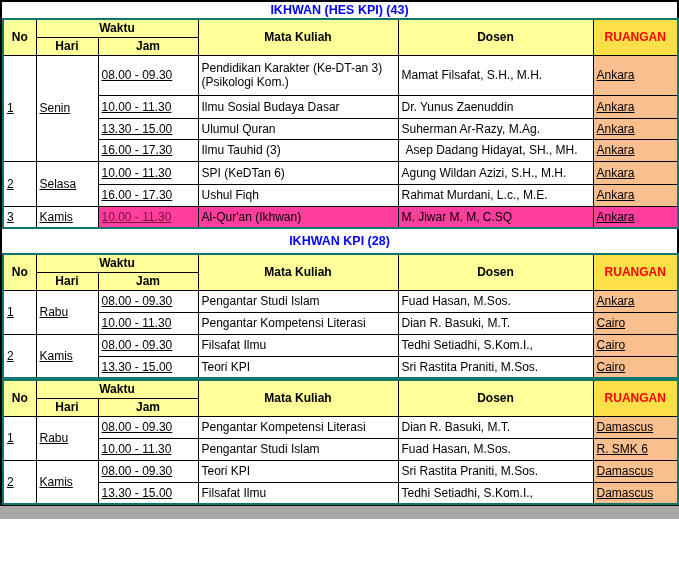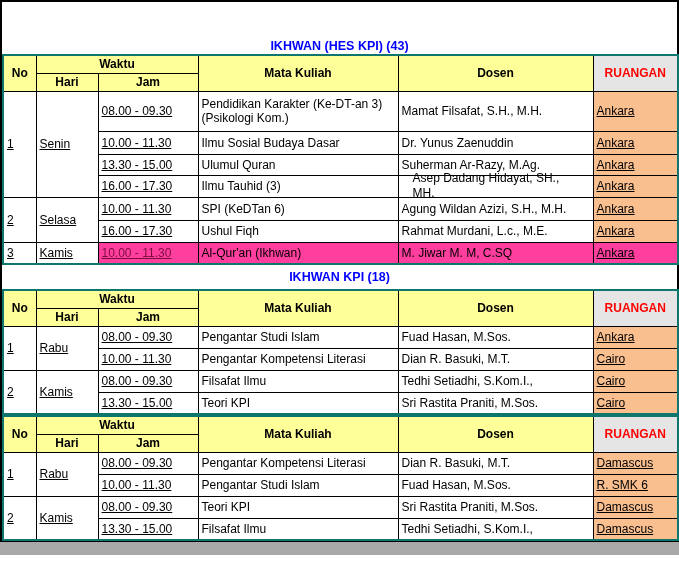--- a/index.html
+++ b/index.html
@@ -25,21 +25,21 @@
     line-height: 19px;
     text-decoration: underline;
     letter-spacing: 0.2px;
   }
   .gap {
     background: #fff;
     display: flex;
     align-items: center;
     justify-content: center;
   }
-  .gap-0 { height: 16px; margin-top: 36px; }
+  .gap-0 { height: 16px; }
   .gap-1 { height: 24px; }
   .gap-2 { height: 22px; }
   .sec-title {
     color: #0000FF;
     font-weight: bold;
     font-size: 12.5px;
   }
   table {
     width: 100%;
     border-collapse: collapse;
@@ -48,29 +48,29 @@
     font-size: 12px;
   }
   td { border: 1px solid #000; padding: 0 3px; vertical-align: middle; overflow: visible; }
   thead tr { height: 18px; }
   thead td {
     background: #FFFF99;
     font-weight: bold;
     text-align: center;
     padding: 0;
   }
-  thead td.hdr-ruangan { background: #e5e5e5; color: #FF0000; }
+  thead td.hdr-ruangan { background: #fde047; color: #FF0000; }
   .c-no, .c-hari, .c-jam, .c-ruangan { text-align: left; text-decoration: underline; }
   .c-mk, .c-dosen { text-align: left; }
   .c-ruangan { background: #FABF8F; margin-left: 16px; }
   td.hl { background: #FF3E9D; }
   td.hl.c-jam { color: #7A0E3E; }
   .clip2 {
     line-height: 15px;
-    margin: -5px 11px;
+    margin: -5px 4px;
     position: relative;
     z-index: 1;
   }
   .footer-bar {
     height: 14px;
     background: #A8A8A8;
     border-top: 1px solid #000;
   }
 </style>
 </head>
@@ -150,21 +150,21 @@
             <td class="c-no" rowspan="1">3</td>
             <td class="c-hari" rowspan="1">Kamis</td>
             <td class="c-jam hl">10.00 - 11.30</td>
             <td class="c-mk hl">Al-Qur'an (Ikhwan)</td>
             <td class="c-dosen hl">M. Jiwar M. M, C.SQ</td>
             <td class="c-ruangan hl">Ankara</td>
           </tr>
         </tbody>
       </table>
       <div class="gap gap-1">
-        <span class="sec-title">IKHWAN KPI (18)</span>
+        <span class="sec-title">IKHWAN KPI (28)</span>
       </div>
       <table class="sched">
         <colgroup>
           <col style="width: 33px;">
           <col style="width: 62px;">
           <col style="width: 100px;">
           <col style="width: 200px;">
           <col style="width: 195px;">
           <col style="width: 85px;">
         </colgroup>

